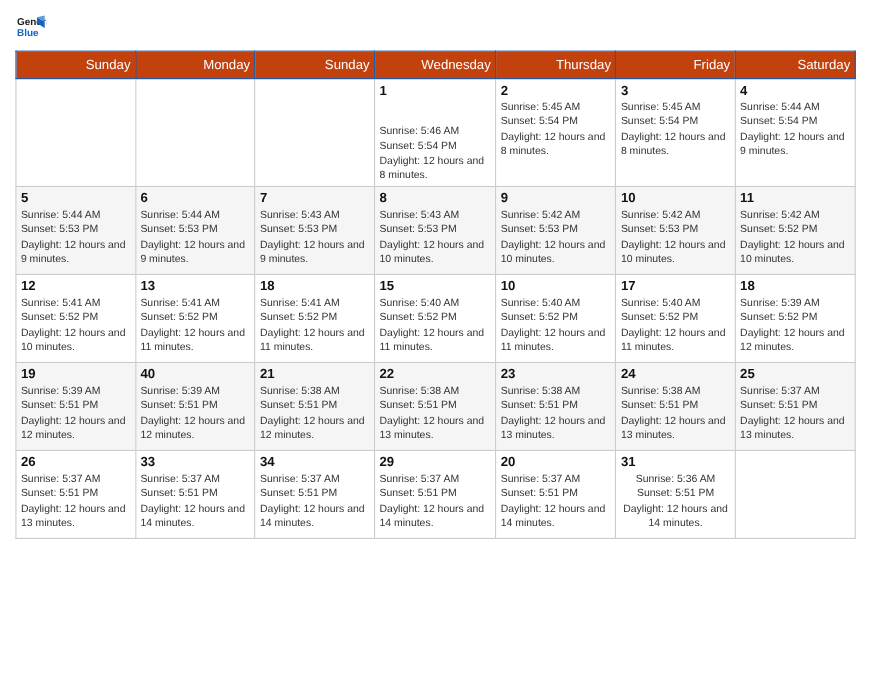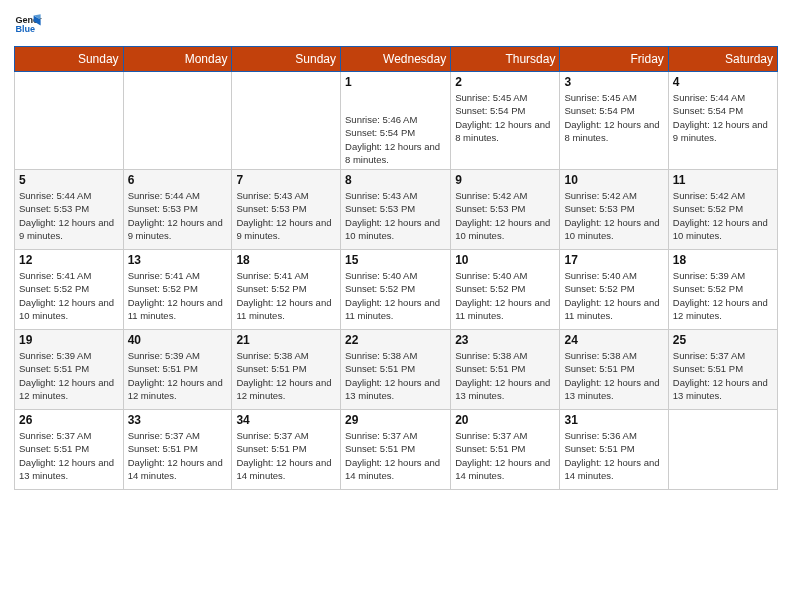--- a/index.html
+++ b/index.html
@@ -301,21 +301,21 @@
 Daylight: 12 hours and 14 minutes.</div>
           </td>
           <td>
             <span class="day-num">20</span>
             <div class="day-info" style="white-space: pre-line;">Sunrise: 5:37 AM
 Sunset: 5:51 PM
 Daylight: 12 hours and 14 minutes.</div>
           </td>
           <td>
             <span class="day-num">31</span>
-            <div class="day-info" style="white-space: pre-line;">Sunrise: 5:36 AM
+            <div class="day-info" style="white-space: pre-line; text-align: center;">Sunrise: 5:36 AM
 Sunset: 5:51 PM
 Daylight: 12 hours and 14 minutes.</div>
           </td>
           <td class="empty-cell"></td>
         </tr>
       </tbody>
   </table>
 </div>
 
 </body></html>

